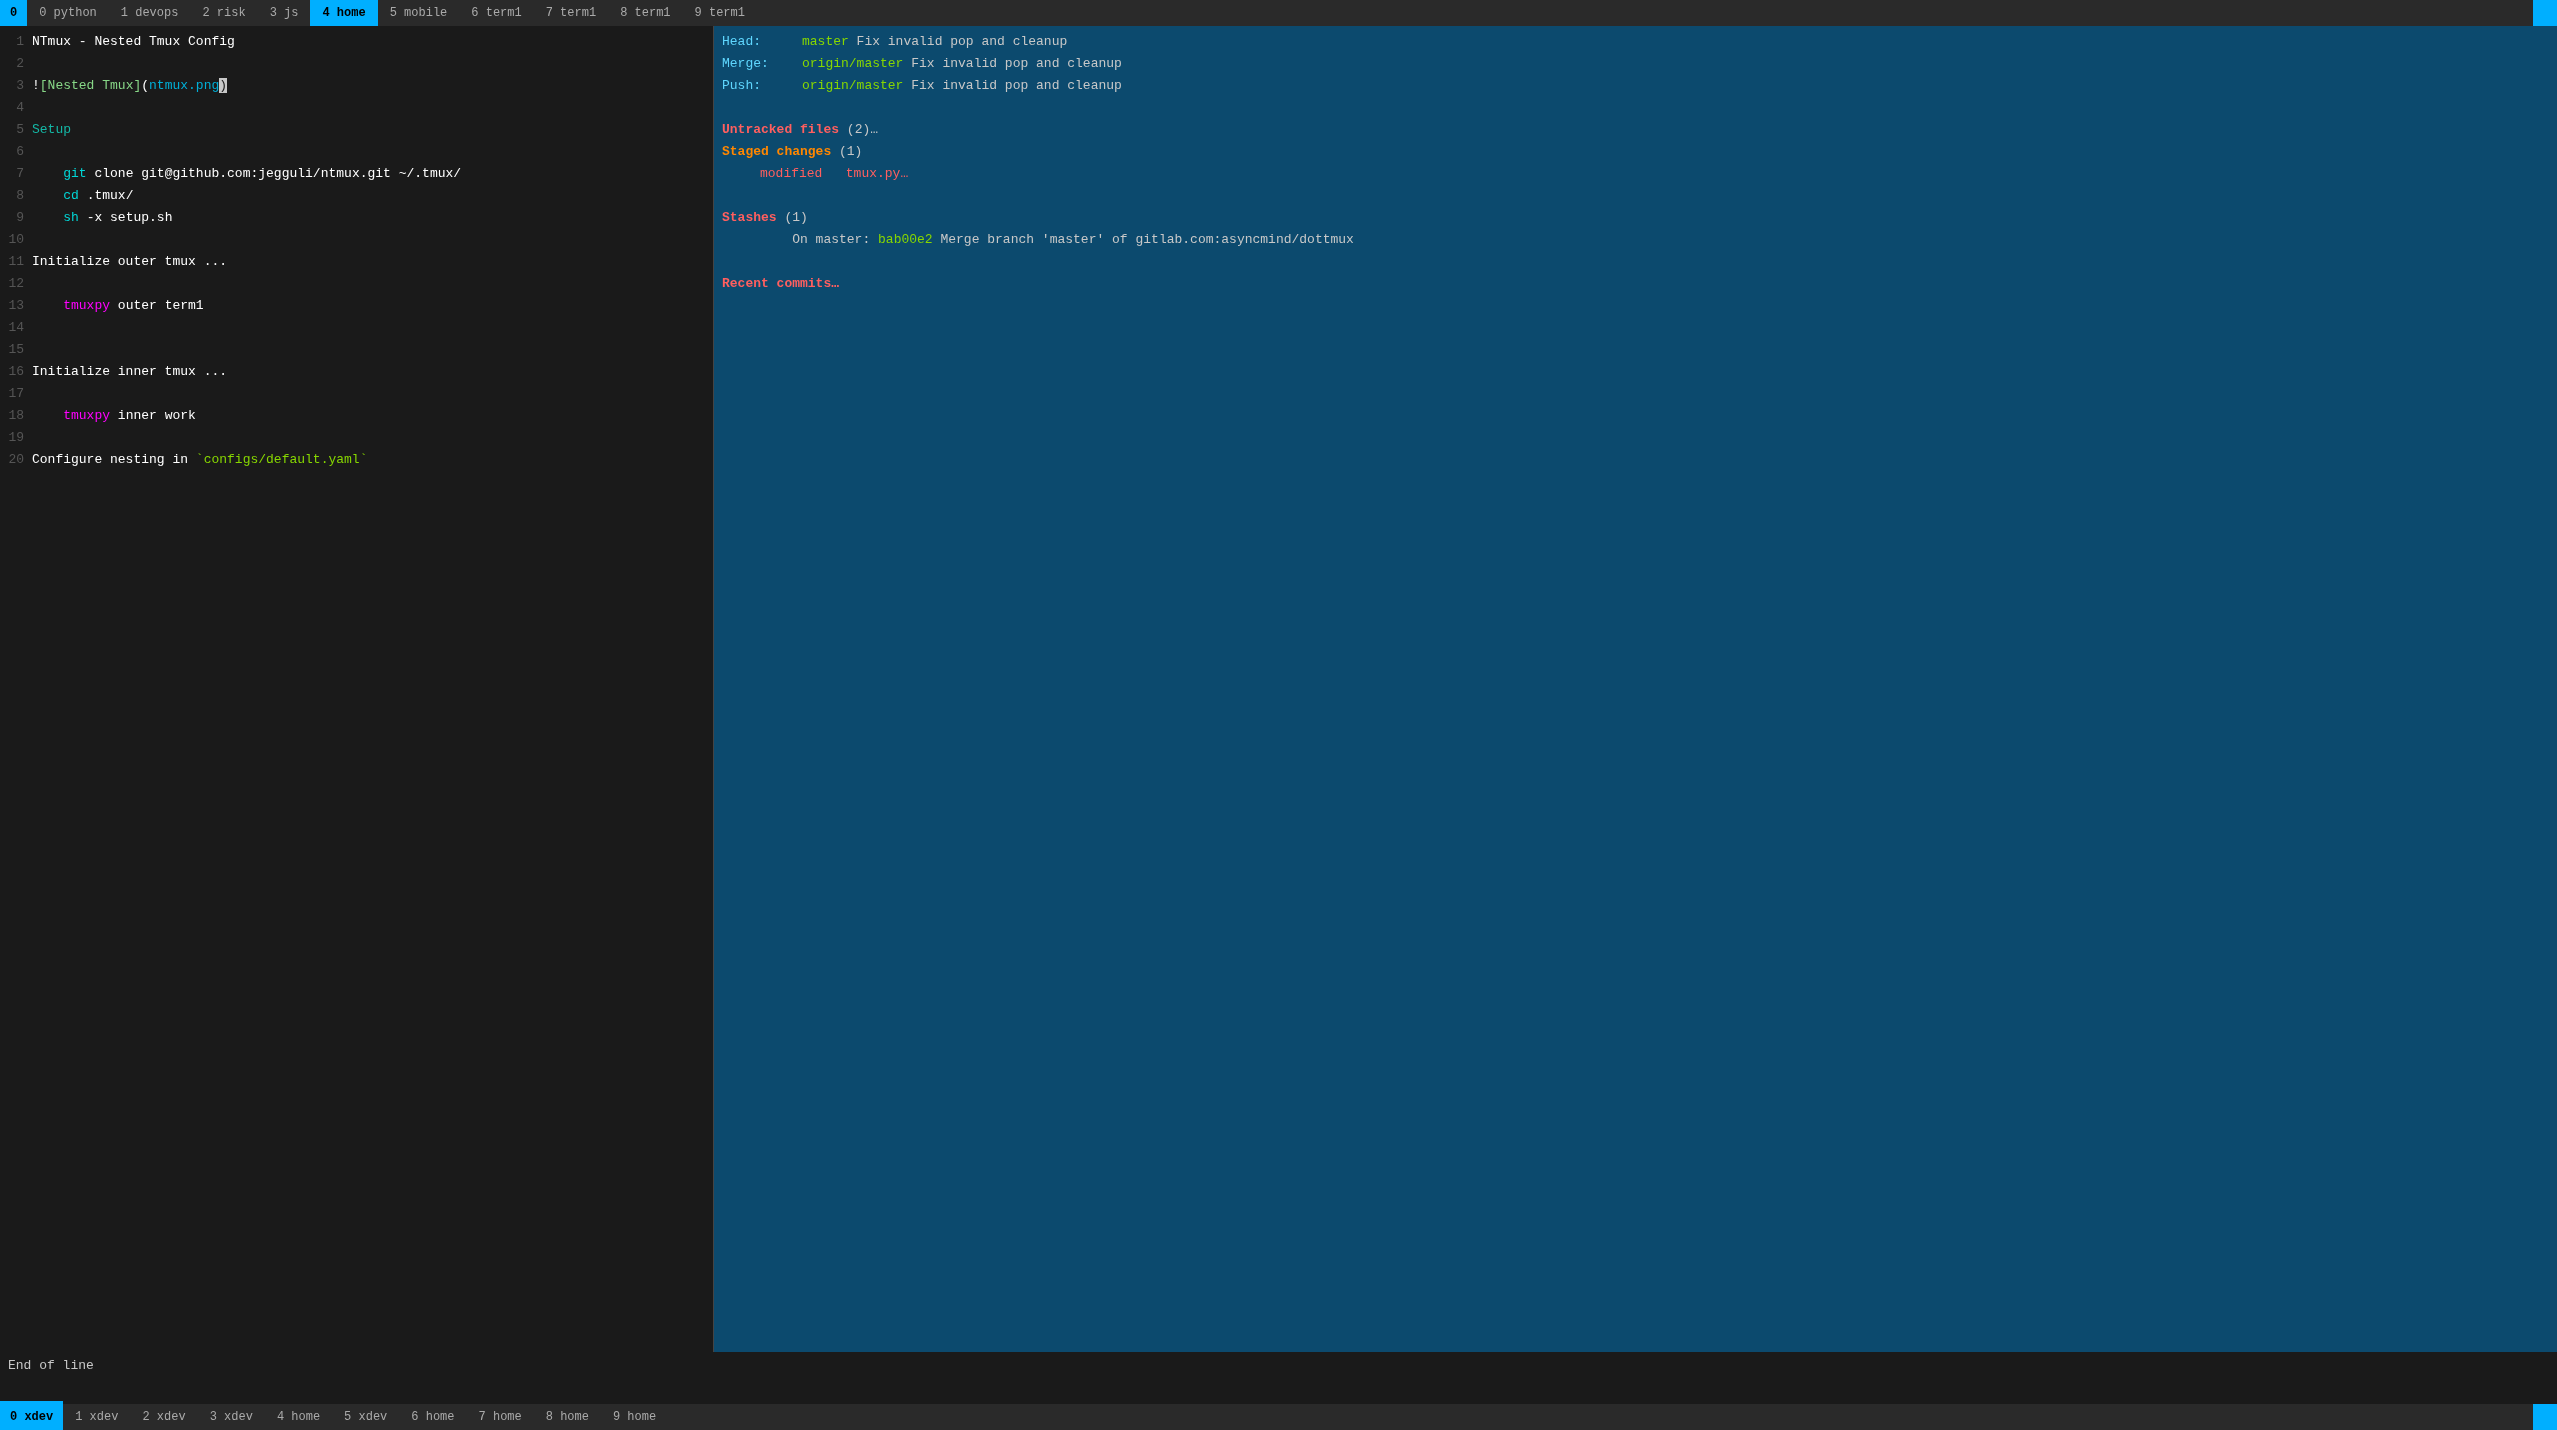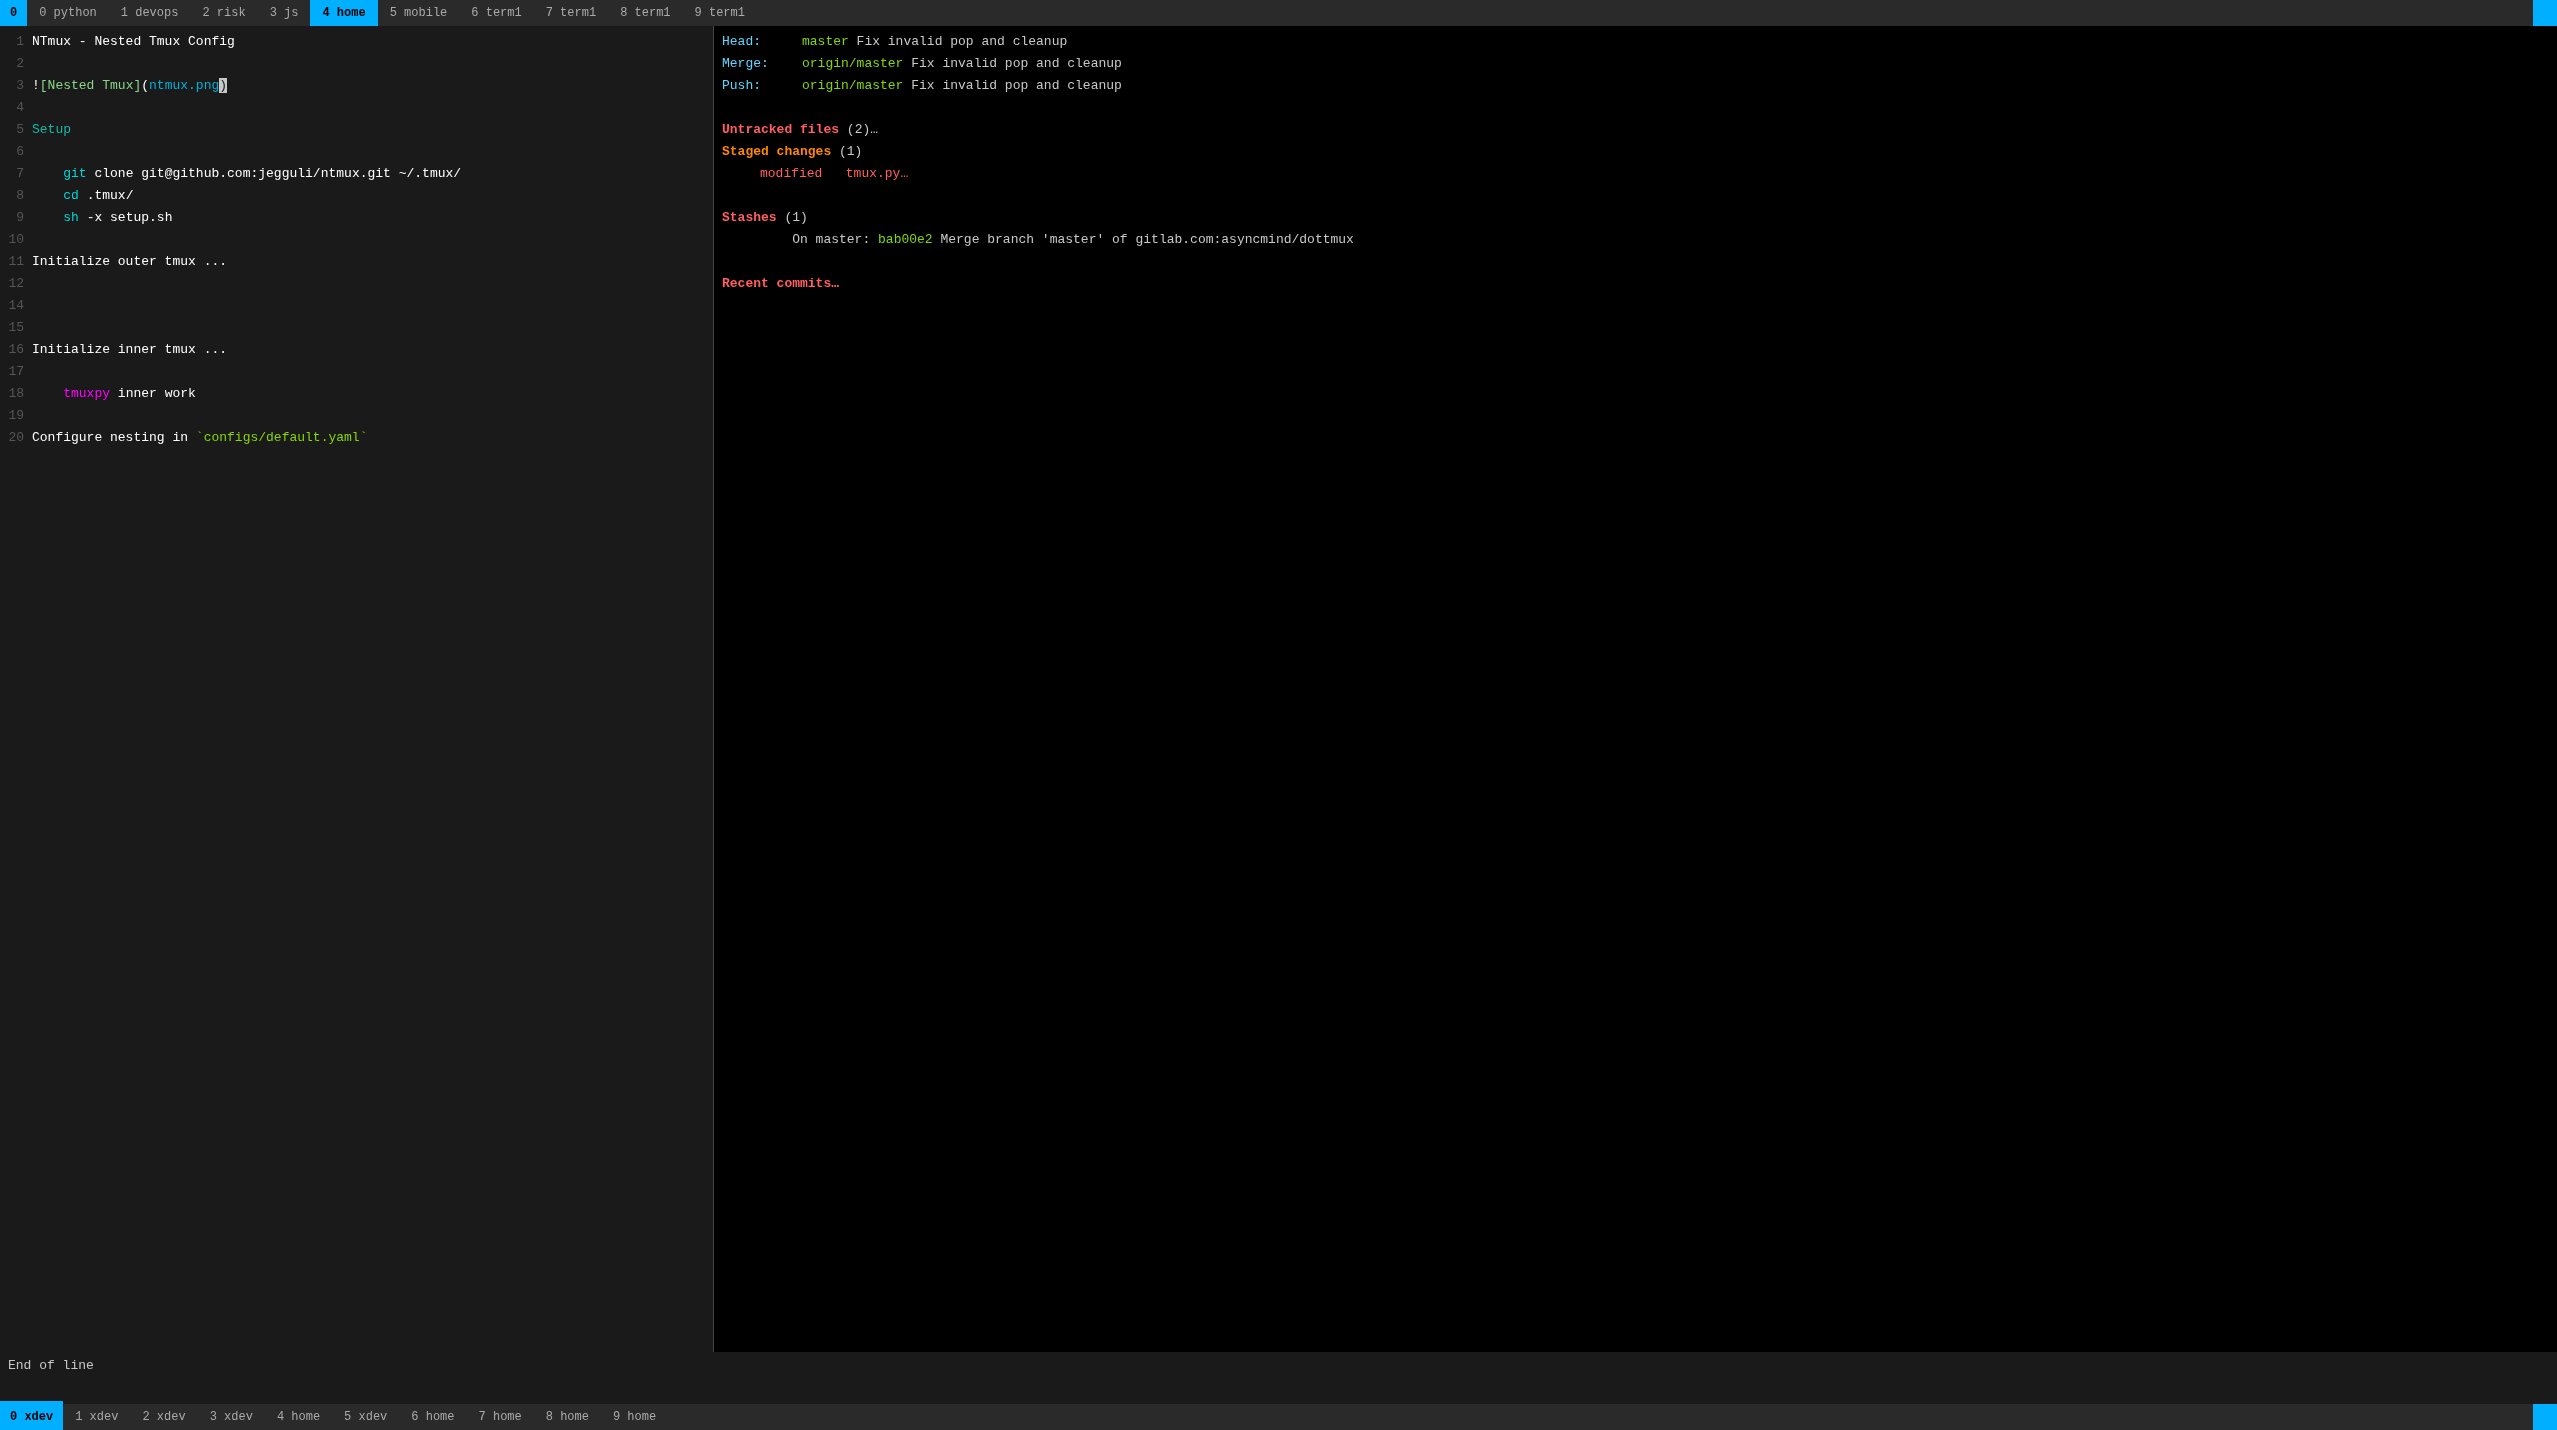--- a/index.html
+++ b/index.html
@@ -79,21 +79,21 @@
       background: #1a1a1a;
       padding: 4px 0;
       overflow: hidden;
       border-right: 1px solid #444;
       position: relative;
     }
 
     
     .right-pane {
       flex: 1;
-      background: #000000;
+      background: #0c4a6e;
       padding: 4px 8px;
       overflow: hidden;
     }
 
     
     .editor-line {
       display: flex;
       height: 22px;
       align-items: center;
       padding: 0 4px;
@@ -320,20 +320,24 @@
     <div class="editor-line">
       <span class="line-num">11</span>
       <span class="line-content c-white">Initialize outer tmux ...</span>
     </div>
 
     <div class="editor-line">
       <span class="line-num">12</span>
       <span class="line-content"></span>
     </div>
 
+    <div class="editor-line">
+      <span class="line-num">13</span>
+      <span class="line-content">    <span class="c-magenta">tmuxpy</span> <span class="c-white">outer term1</span></span>
+    </div>
 
     <div class="editor-line">
       <span class="line-num">14</span>
       <span class="line-content"></span>
     </div>
 
     <div class="editor-line">
       <span class="line-num">15</span>
       <span class="line-content"></span>
     </div>

